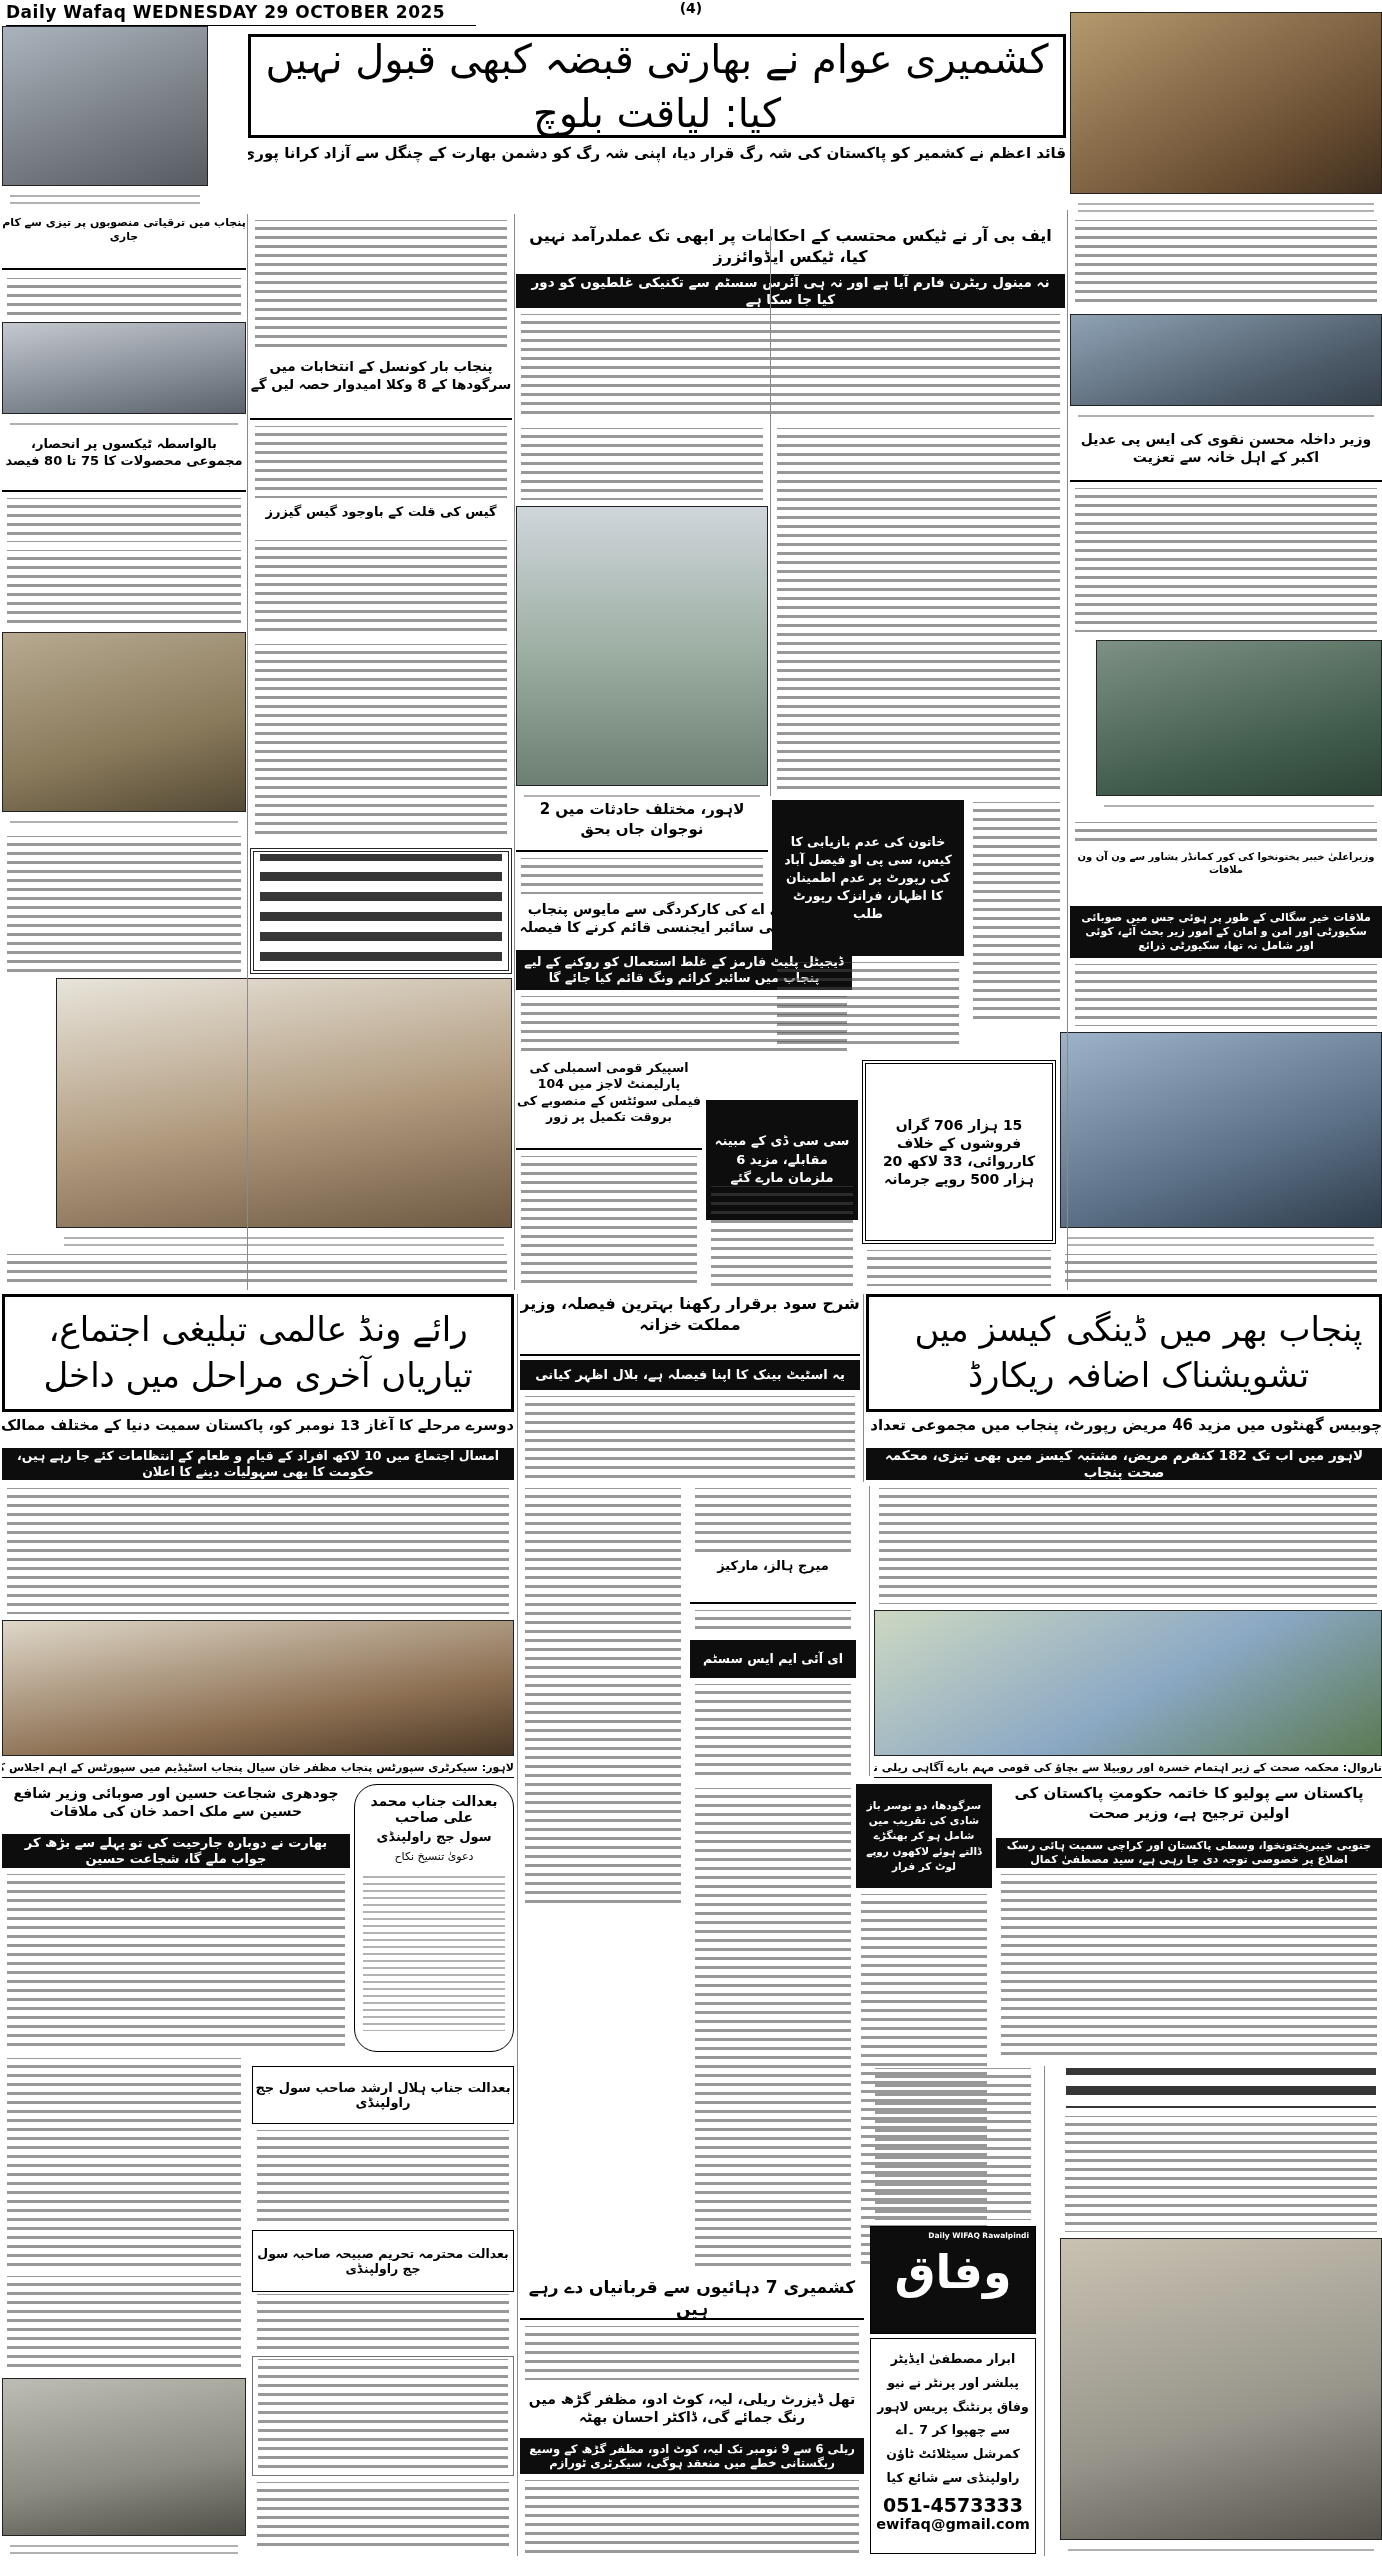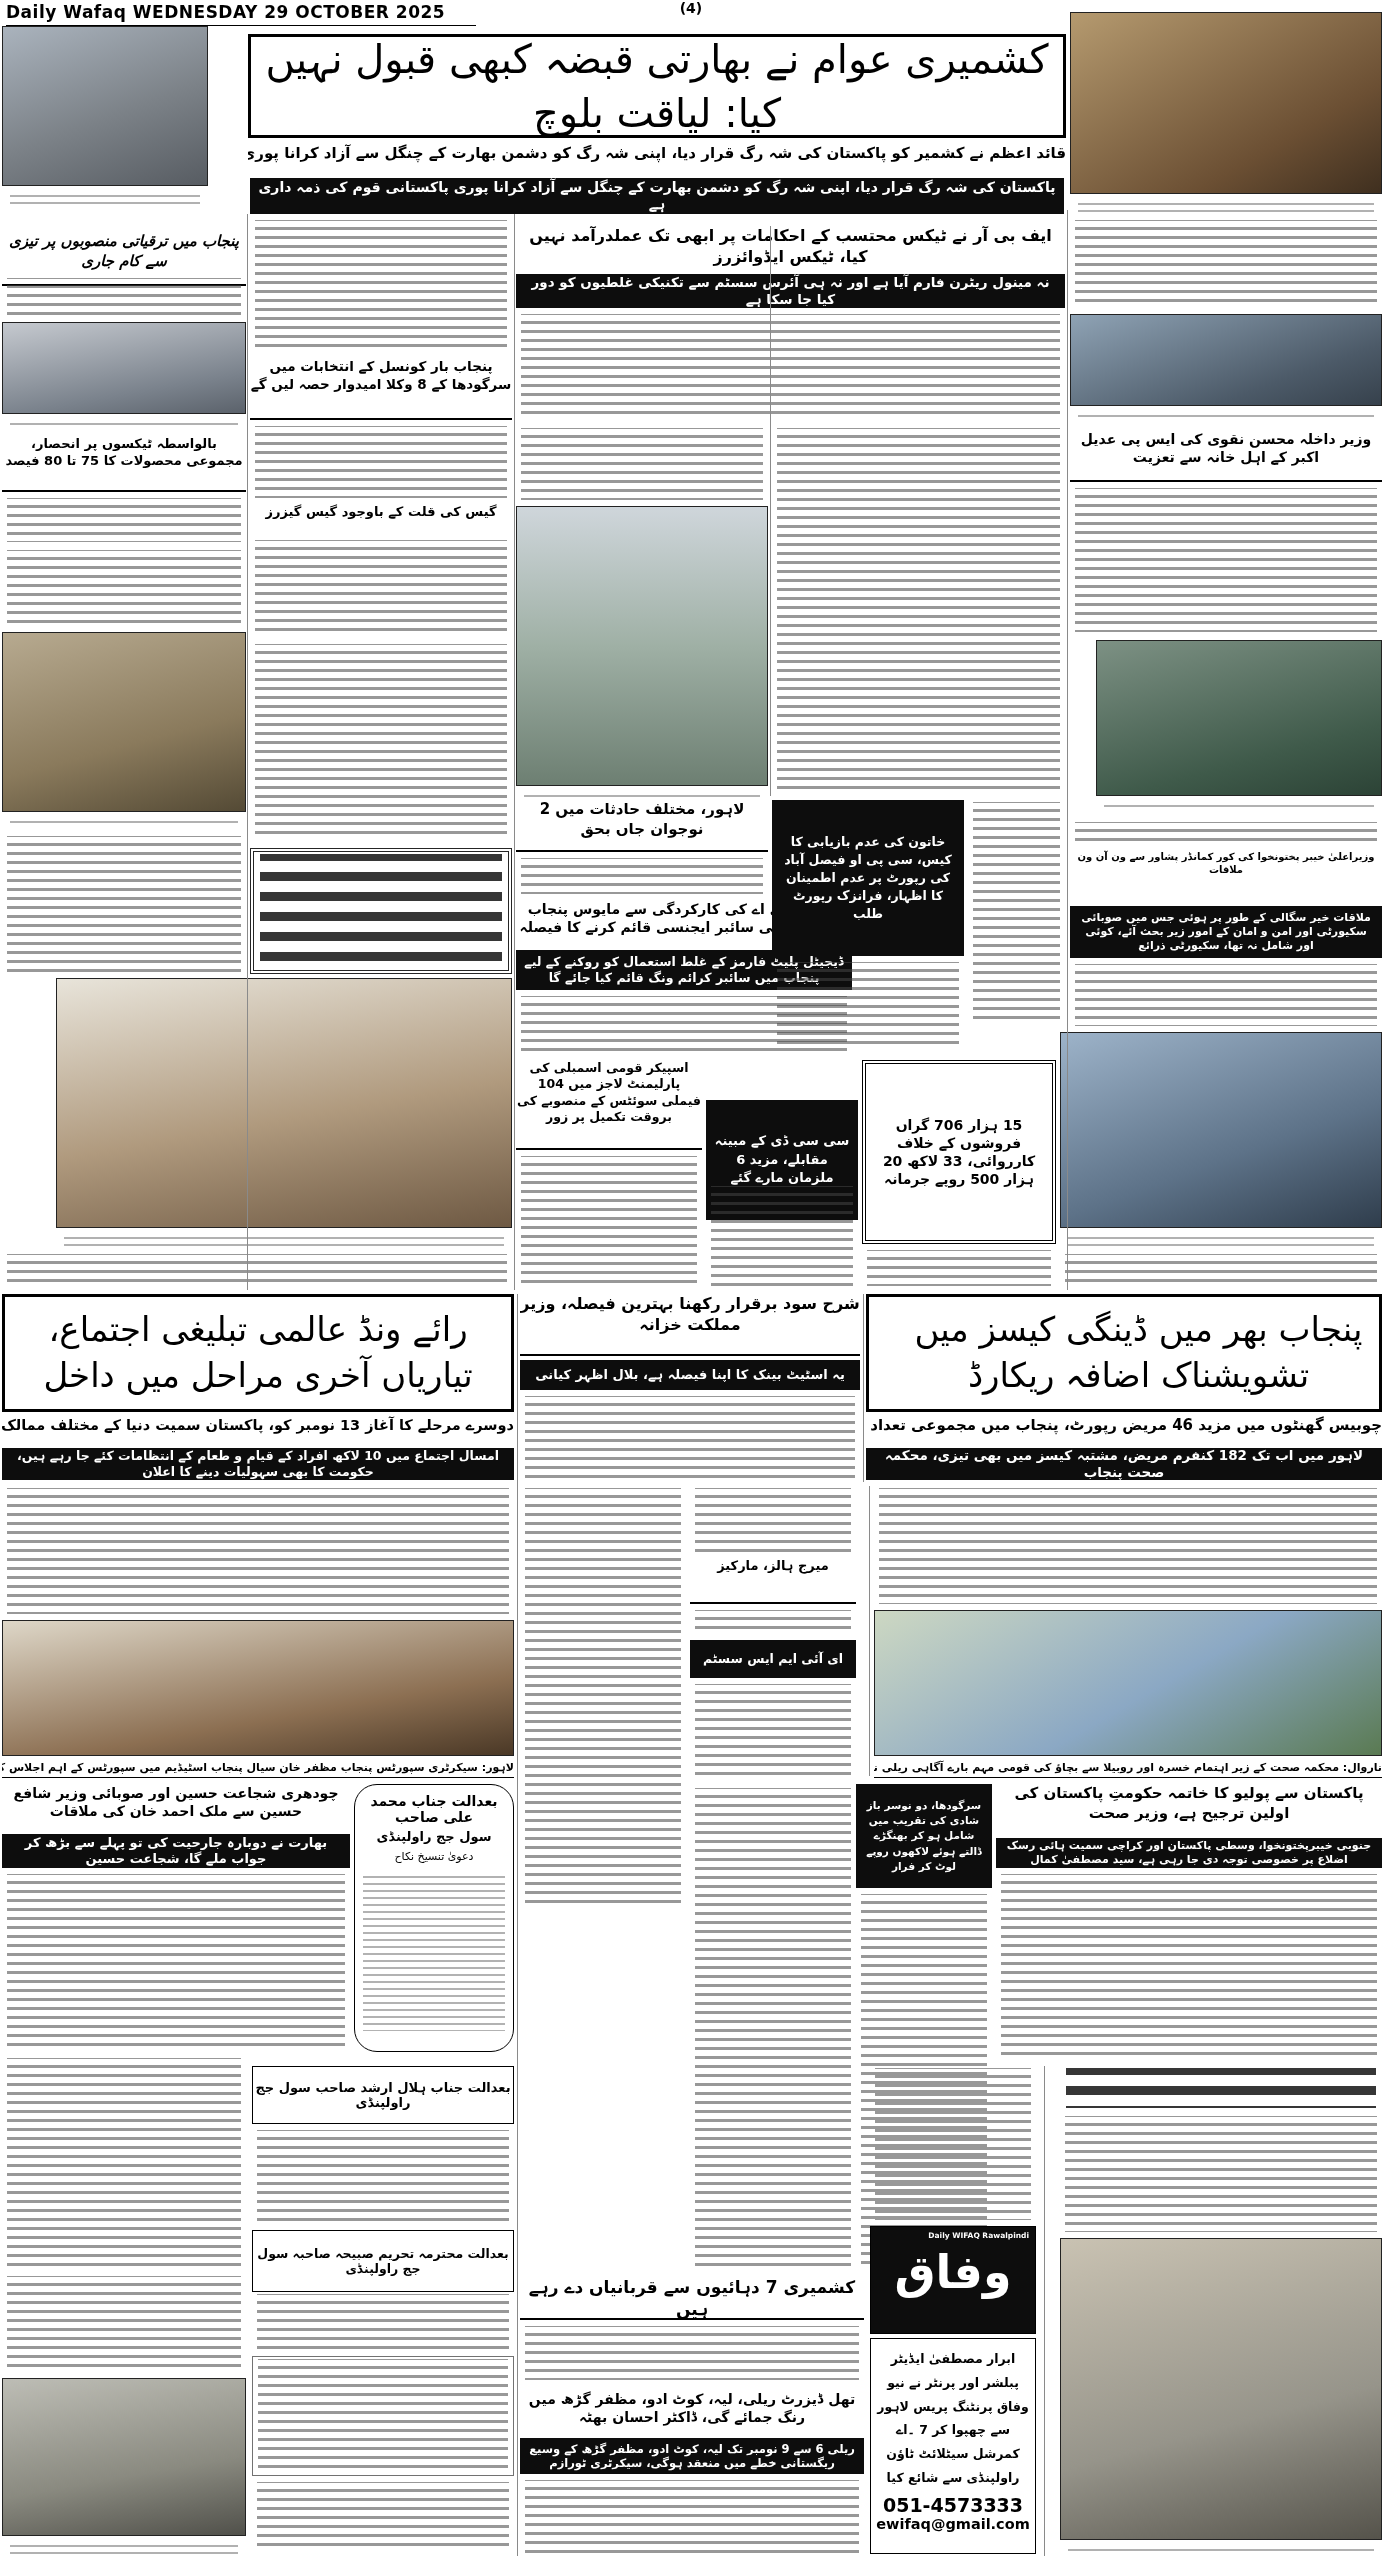--- a/index.html
+++ b/index.html
@@ -36,26 +36,25 @@
 <div class="page">
 
   <div class="abs masthead" style="left:6px;top:2px;width:470px;height:24px;">Daily Wafaq WEDNESDAY 29 OCTOBER 2025</div>
   <div class="abs" style="left:641px;top:0;width:100px;height:20px;text-align:center;font-size:14px;font-weight:bold;">(4)</div>
 
   <div class="abs ph" style="left:2px;top:26px;width:206px;height:160px;background:linear-gradient(160deg,#aab3bd,#7c8288 55%,#575c62);"></div>
   <div class="abs txl" style="left:2px;top:188px;width:206px;height:18px;"></div>
 
   <div class="abs bigbox" style="left:248px;top:34px;width:818px;height:104px;font-size:40px;">کشمیری عوام نے بھارتی قبضہ کبھی قبول نہیں کیا: لیاقت بلوچ</div>
   <div class="abs hl" style="left:248px;top:144px;width:818px;height:28px;font-size:15px;white-space:nowrap;">قائد اعظم نے کشمیر کو پاکستان کی شہ رگ قرار دیا، اپنی شہ رگ کو دشمن بھارت کے چنگل سے آزاد کرانا پوری پاکستانی قوم کی ذمہ داری ہے</div>
-  <div class="abs bar" style="left:250px;top:178px;width:814px;height:36px;font-size:14px;">پاکستان کی شہ رگ قرار دیا، اپنی شہ رگ کو دشمن بھارت کے چنگل سے آزاد کرانا پوری پاکستانی قوم کی ذمہ داری ہے</div>
 
   <div class="abs ph" style="left:1070px;top:12px;width:312px;height:182px;background:linear-gradient(150deg,#b59a6f,#6b4f33 70%,#3f2f1f);"></div>
   <div class="abs txl" style="left:1070px;top:196px;width:312px;height:18px;"></div>
 
-  <div class="abs hl undl" style="left:2px;top:232px;width:244px;height:54px;font-size:15px;font-style:italic;">پنجاب میں ترقیاتی منصوبوں پر تیزی سے کام جاری</div>
+  <div class="abs hl undl" style="left:2px;top:216px;width:244px;height:54px;font-size:11px;">پنجاب میں ترقیاتی منصوبوں پر تیزی سے کام جاری</div>
   <div class="abs tx" style="left:2px;top:276px;width:244px;height:42px;"></div>
   <div class="abs ph" style="left:2px;top:322px;width:244px;height:92px;background:linear-gradient(170deg,#c5c9cf,#7a828c 70%,#5b626b);"></div>
   <div class="abs txl" style="left:2px;top:416px;width:244px;height:16px;"></div>
   <div class="abs hl undl" style="left:2px;top:436px;width:244px;height:56px;font-size:13px;">بالواسطہ ٹیکسوں پر انحصار، مجموعی محصولات کا 75 تا 80 فیصد</div>
   <div class="abs tx" style="left:2px;top:496px;width:244px;height:48px;"></div>
   <div class="abs tx" style="left:2px;top:548px;width:244px;height:80px;"></div>
   <div class="abs ph" style="left:2px;top:632px;width:244px;height:180px;background:linear-gradient(165deg,#b7aa90,#8a7a5c 60%,#544a35);"></div>
   <div class="abs txl" style="left:2px;top:814px;width:244px;height:16px;"></div>
   <div class="abs tx" style="left:2px;top:834px;width:244px;height:140px;"></div>
 

